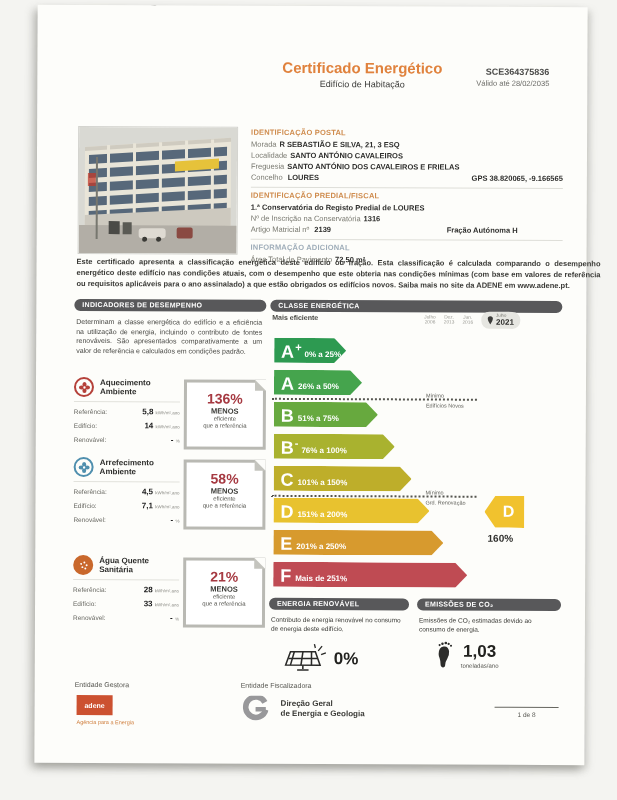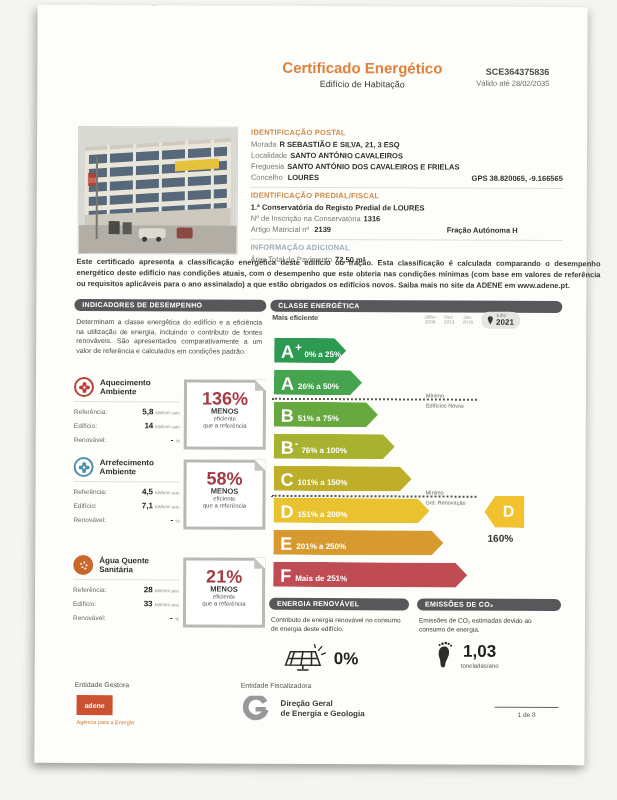--- a/index.html
+++ b/index.html
@@ -59,21 +59,21 @@
   .ind-icon.filled{background:currentColor;}
   .card-title{font-size:8px;font-weight:700;color:#2e2e2c;line-height:9px;}
   .crow{display:flex;justify-content:space-between;align-items:baseline;width:106px;font-size:6.5px;color:#6a6a64;margin-top:5px;}
   .crow .cv{font-weight:700;color:#222;font-size:8px;}
   .crow .cu{font-size:4.5px;color:#8a8a84;font-weight:400;}
   .rows-sep{border-top:1px solid #e2e2dc;width:106px;margin-top:4px;}
   .badge{position:absolute;right:0;top:2px;width:82px;height:70px;border:3px solid #b9b9b3;background:#fff;
          text-align:center;padding-top:9px;box-sizing:border-box;}
   .badge::before{content:'';position:absolute;top:-3px;right:-3px;border-width:0 11px 11px 0;border-style:solid;
          border-color:#fdfdfa #fdfdfa #c4c4be #c4c4be;}
-  .b-pct{font-size:18px;font-weight:800;color:#a63a42;line-height:15px;}
+  .b-pct{font-size:14px;font-weight:800;color:#a63a42;line-height:15px;}
   .b-emph{font-size:7.5px;font-weight:800;color:#3a3a36;line-height:9px;}
   .b-rest{font-size:6px;color:#55554f;line-height:7px;}
 
   
   .more-eff{position:absolute;left:236px;top:308px;font-size:7px;font-weight:700;color:#44443f;}
   .years{position:absolute;left:388px;top:305px;display:flex;gap:8px;align-items:center;}
   .yr{text-align:center;font-size:4.8px;color:#9a9a94;line-height:5.5px;}
   .yr-cur{background:#e6e6e1;border-radius:8px;padding:2px 6px;display:flex;gap:3px;align-items:center;}
   .yr-cur .yl1{font-size:4.3px;color:#77776f;line-height:4.5px;text-align:left;}
   .yr-cur .yl2{font-size:8px;font-weight:800;color:#2f2f2d;line-height:8px;}

